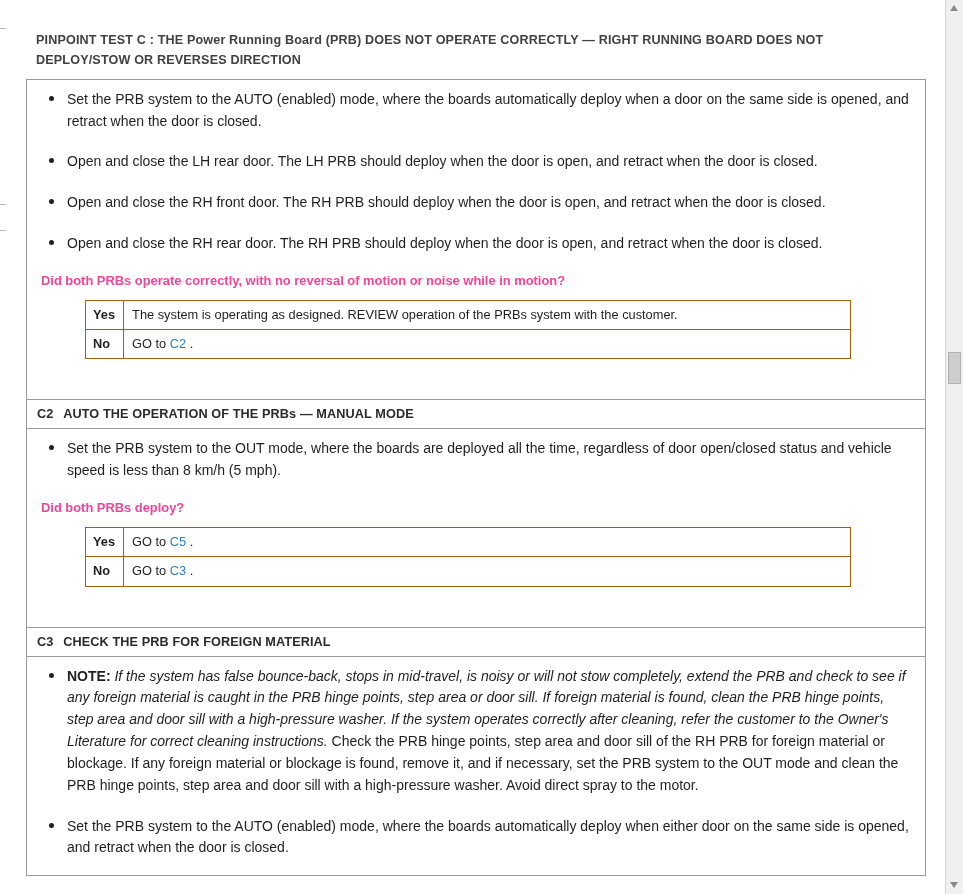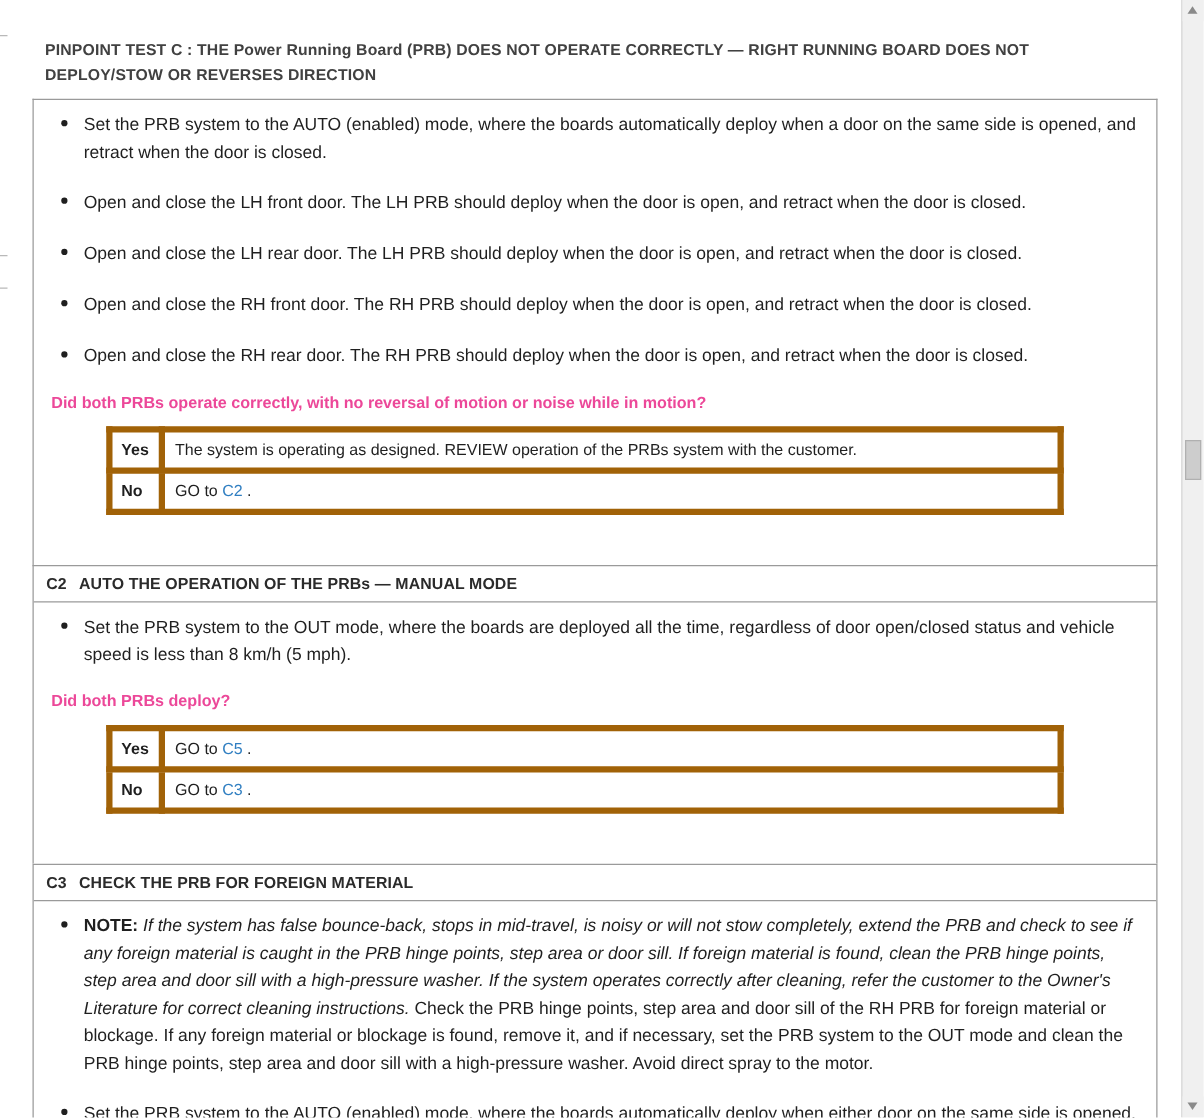--- a/index.html
+++ b/index.html
@@ -109,21 +109,21 @@
   }
 
   
   table.yn {
     border-collapse: collapse;
     margin: 0 0 12px 44px;
     width: 766px;
     background: #fff;
   }
   table.yn td {
-    border: 5px solid #a16207;
+    border: 1px solid #a16207;
     font-size: 12.8px;
     color: #1f1f1f;
     padding: 5px 8px 6px 8px;
     line-height: 1.35;
     vertical-align: middle;
   }
   table.yn td.k {
     width: 38px;
     font-weight: bold;
     text-align: left;
@@ -187,21 +187,20 @@
   </div>
 
   <div class="doc">
 
     <div class="doc-title">PINPOINT TEST C : THE Power Running Board (PRB) DOES NOT OPERATE CORRECTLY — RIGHT RUNNING BOARD DOES NOT DEPLOY/STOW OR REVERSES DIRECTION</div>
 
     <div class="step">
       <div class="step-body">
         <ul class="bullets">
           <li>Set the PRB system to the AUTO (enabled) mode, where the boards automatically deploy when a door on the same side is opened, and retract when the door is closed.</li>
-          <li>Open and close the LH front door. The LH PRB should deploy when the door is open, and retract when the door is closed.</li>
           <li>Open and close the LH rear door. The LH PRB should deploy when the door is open, and retract when the door is closed.</li>
           <li>Open and close the RH front door. The RH PRB should deploy when the door is open, and retract when the door is closed.</li>
           <li>Open and close the RH rear door. The RH PRB should deploy when the door is open, and retract when the door is closed.</li>
         </ul>
         <div class="question">Did both PRBs operate correctly, with no reversal of motion or noise while in motion?</div>
         <table class="yn">
           <tbody>
               <tr>
             <td class="k">Yes</td>
             <td>The system is operating as designed. REVIEW operation of the PRBs system with the customer.</td>

